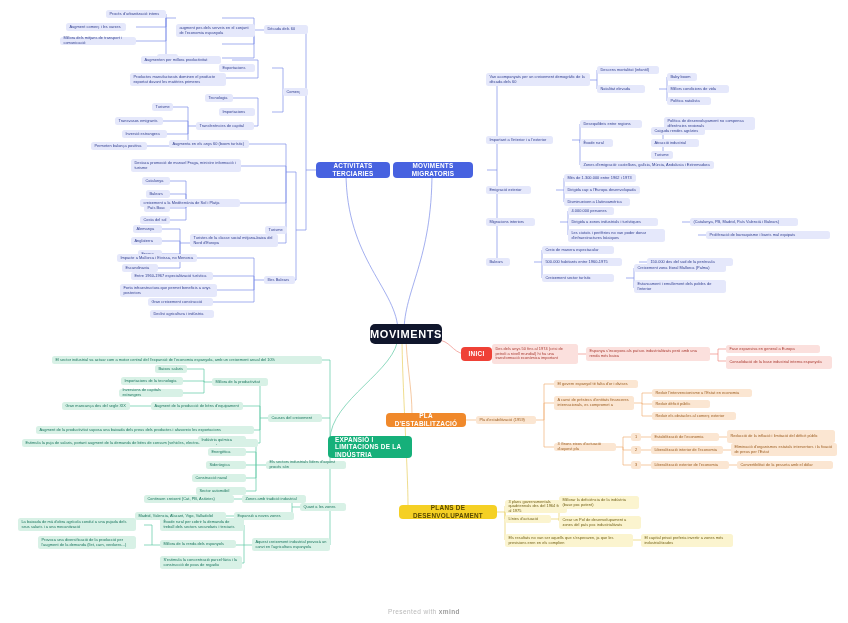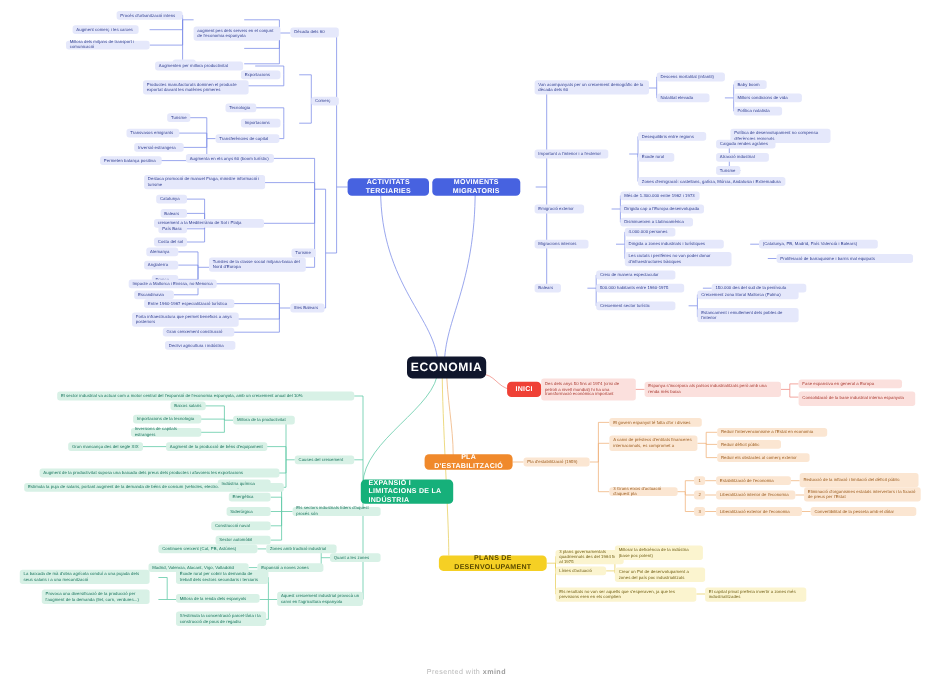--- a/index.html
+++ b/index.html
@@ -277,21 +277,21 @@
         <path d="M505 512 L 505 519 M505 519 L 513 519"></path>
         <path d="M551 519 L 559 519"></path>
         <path d="M559 519 L 559 501 M559 501 L 567 501"></path>
         <path d="M559 519 L 559 521 M559 521 L 567 521"></path>
         <path d="M505 512 L 505 540 M505 540 L 513 540"></path>
         <path d="M633 540 L 641 540"></path>
       </g>
     </g>
   </svg>
 
-  <div class="node root" style="left:370px;top:324px;width:72px;height:20px;">ECONOMIA</div>
+  <div class="node root" style="left:370px;top:324px;width:72px;height:20px;">MOVIMENTS</div>
 
   <div class="node main blue" style="left:316px;top:162px;width:74px;height:16px;">ACTIVITATS TERCIARIES</div>
 
   <div class="node main blue" style="left:393px;top:162px;width:80px;height:16px;">MOVIMENTS MIGRATORIS</div>
 
   <div class="node main red" style="left:461px;top:347px;width:31px;height:14px;">INICI</div>
 
   <div class="node main orange" style="left:386px;top:413px;width:80px;height:14px;">PLA D'ESTABILITZACIÓ</div>
 
   <div class="node main green" style="left:328px;top:436px;width:84px;height:22px;text-align:left;justify-content:flex-start;">EXPANSIÓ I LIMITACIONS DE LA INDÚSTRIA</div>

